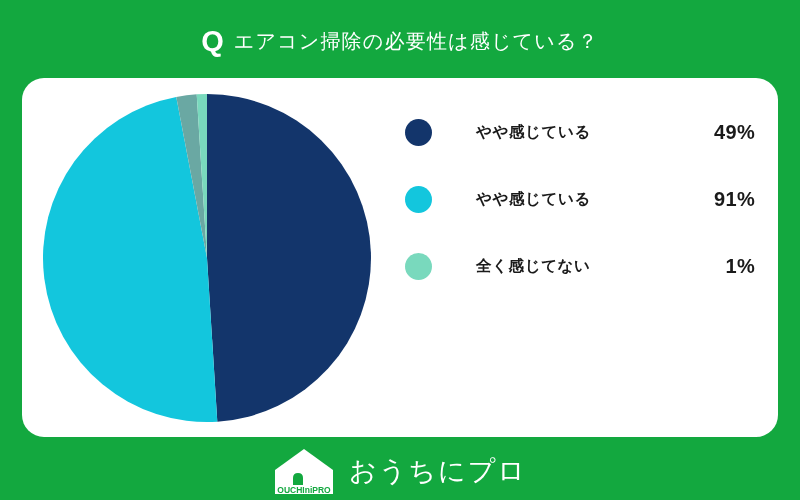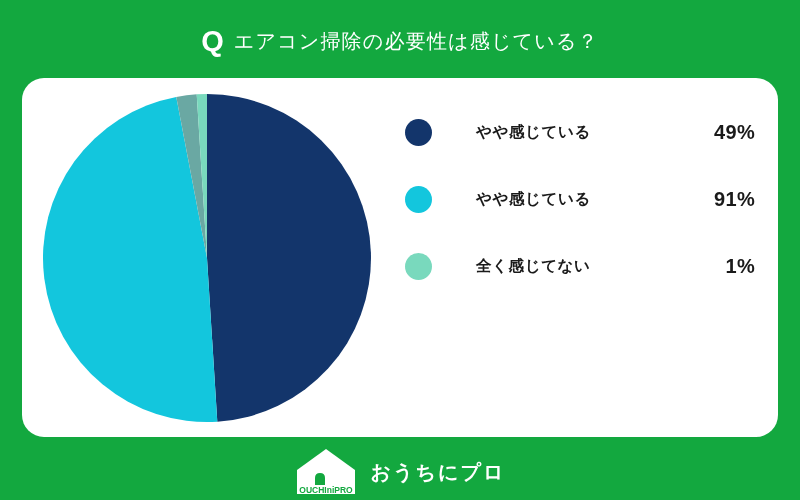--- a/index.html
+++ b/index.html
@@ -128,22 +128,22 @@
   }
   #logo-mark {
     width: 62px;
     height: 48px;
     position: relative;
     flex: 0 0 auto;
   }
   #logo-mark svg { display: block; }
   #logo-wordmark {
     color: #ffffff;
-    font-size: 20px;
-    font-weight: bold;
+    font-size: 27px;
+    font-weight: normal;
     letter-spacing: 2px;
     line-height: 1;
   }
 </style>
 </head>
 <body>
 
 <div id="stage">
 
   <div id="title-bar">

